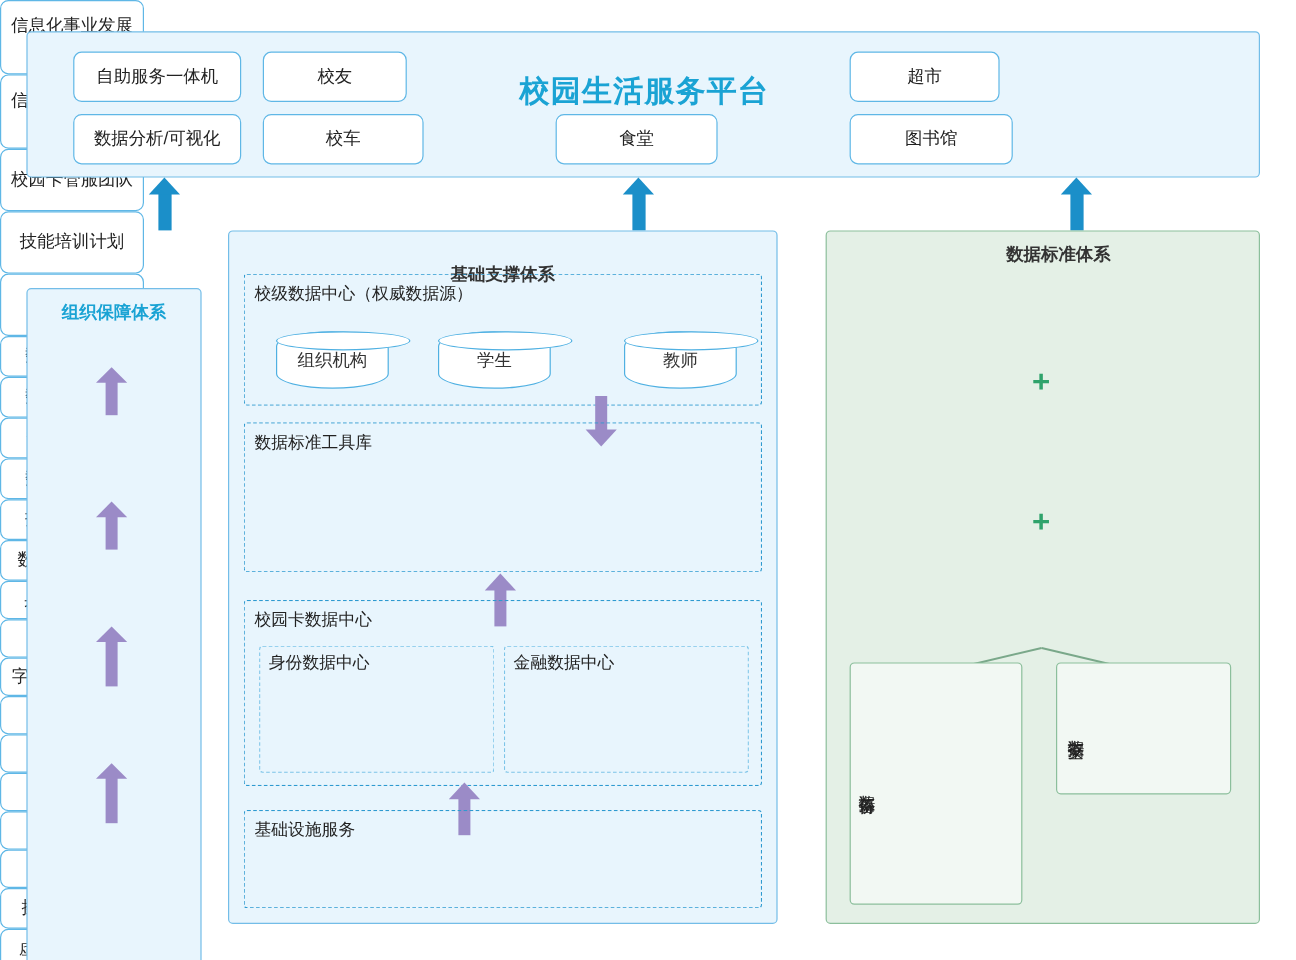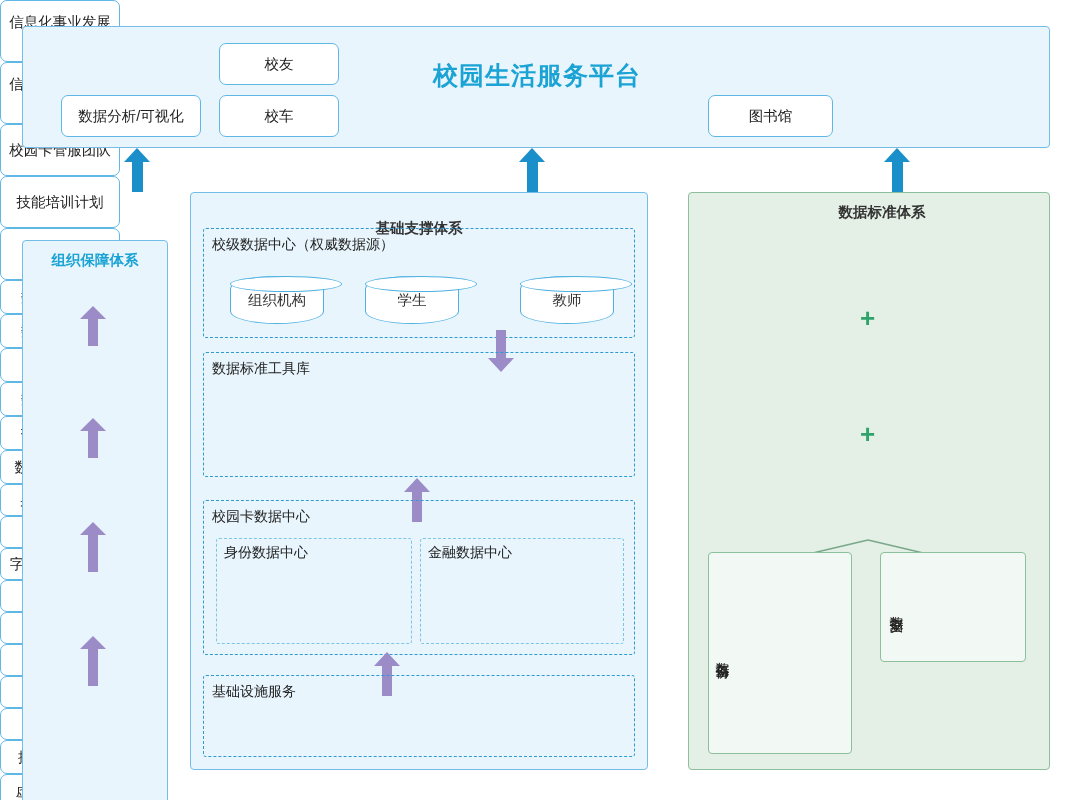--- a/index.html
+++ b/index.html
@@ -125,32 +125,41 @@
   }
 
   svg.overlay { position: absolute; left: 0; top: 0; width: 1080px; height: 800px; pointer-events: none; }
 </style>
 </head>
 <body>
 
 <div id="top-band" class="frame" style="background:#e8f5fd;">
   <div id="top-title">校园生活服务平台</div>
 
+  <div class="pill" style="left:38px; top:16px; width:140px;">
+    <span>自助服务一体机</span>
+  </div>
   <div class="pill" style="left:38px; top:68px; width:140px;">
     <span>数据分析/可视化</span>
   </div>
   <div class="pill" style="left:196px; top:16px; width:120px;">
     <span>校友</span>
   </div>
-  <div class="pill" style="left:196px; top:68px; width:120px;">
+  <div class="pill" style="left:196px; top:68px; width:134px;">
     <span>校车</span>
   </div>
 
-
-  <div class="pill" style="left:685px; top:68px; width:125px;">
+  <div class="pill" style="left:440px; top:68px; width:135px;">
+    <span>食堂</span>
+  </div>
+
+  <div class="pill" style="left:685px; top:16px; width:125px;">
+    <span>超市</span>
+  </div>
+  <div class="pill" style="left:685px; top:68px; width:136px;">
     <span>图书馆</span>
   </div>
 </div>
 
 <div class="bigarrow" style="left:124px; top:148px; width:26px; height:44px;">
   <div class="stem" style="left:8px; top:12px; width:11px; height:32px;"></div>
   <div class="head" style="left:0; top:0; border-left:13px solid transparent; border-right:13px solid transparent; border-bottom:14px solid #1b8fc9;"></div>
 </div>
 <div class="bigarrow" style="left:519px; top:148px; width:26px; height:44px;">
   <div class="stem" style="left:8px; top:12px; width:11px; height:32px;"></div>

